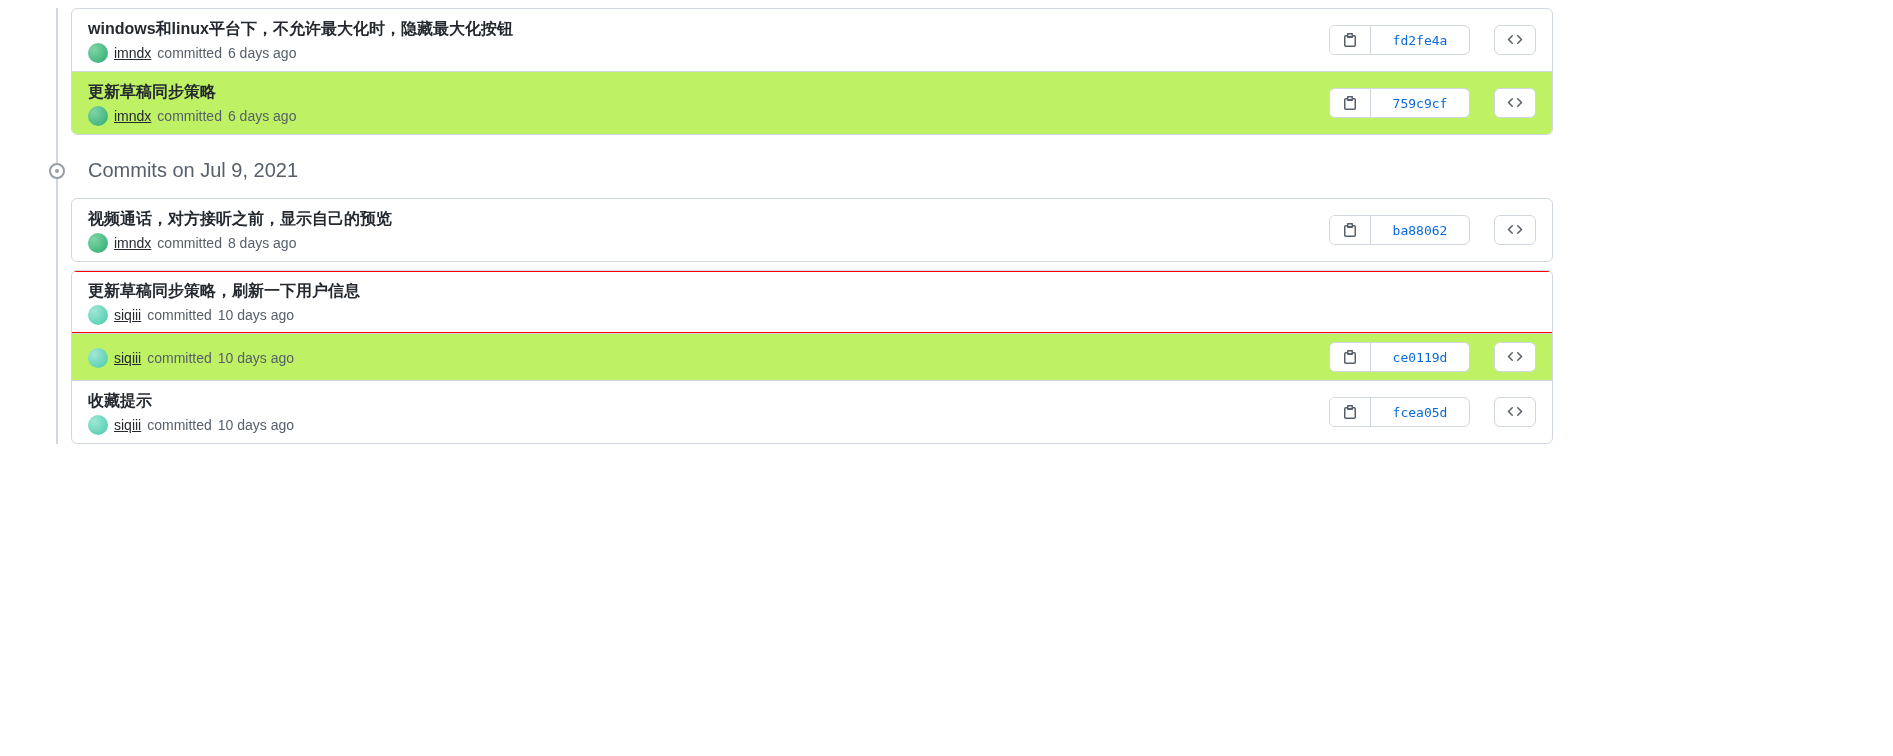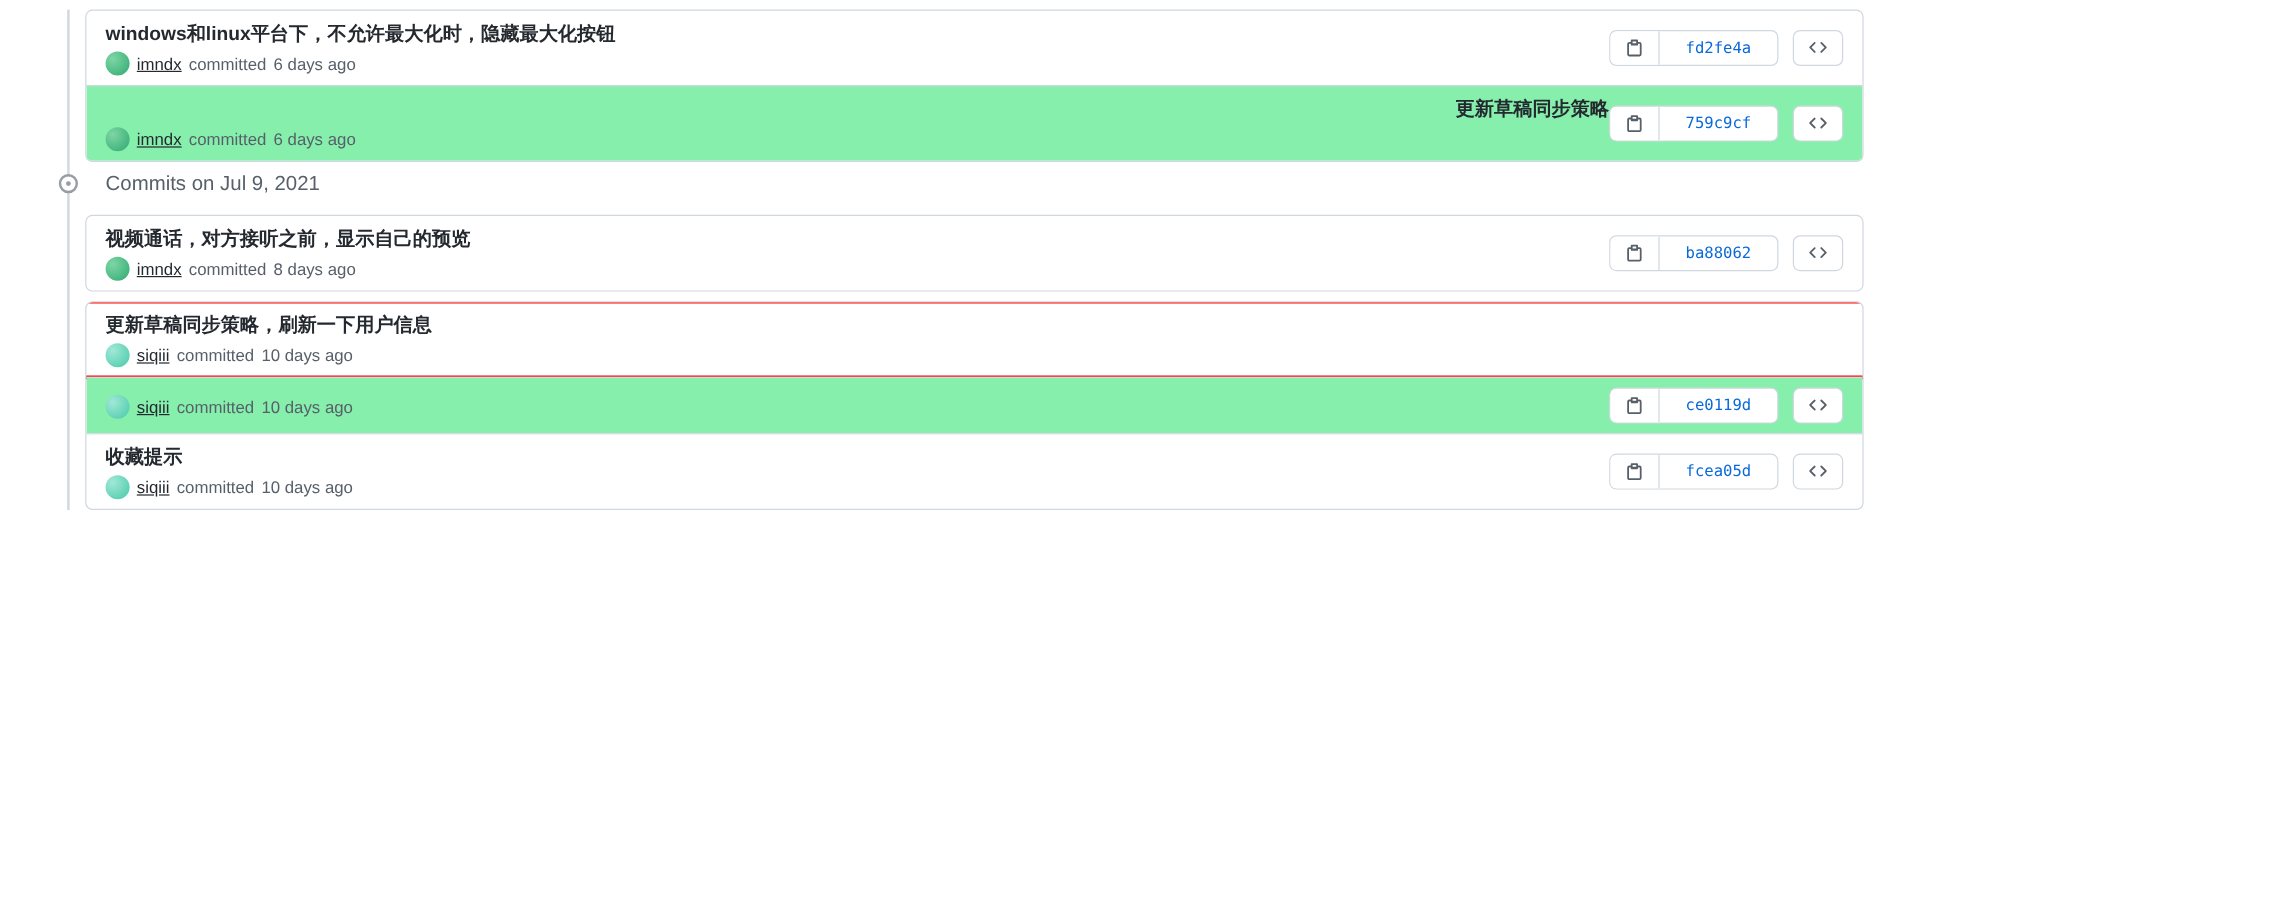--- a/index.html
+++ b/index.html
@@ -21,22 +21,23 @@
     bottom: 0;
     width: 2px;
     background: #d0d7de;
     z-index: 0;
   }
   .group-header {
     position: relative;
     display: flex;
     align-items: center;
     padding: 8px 0 8px 16px;
+    margin-top: 16px;
     color: #57606a;
-    font-size: 17px;
+    font-size: 20px;
   }
   .group-header .marker {
     width: 16px;
     height: 16px;
     border-radius: 50%;
     border: 2px solid #959da5;
     background: #ffffff;
     position: absolute;
     left: 9px;
     z-index: 1;
@@ -66,21 +67,21 @@
     z-index: 1;
   }
   .commit-row {
     display: flex;
     align-items: center;
     padding: 8px 16px;
     border-top: 1px solid #d0d7de;
     position: relative;
   }
   .commit-row:first-child { border-top: none; }
-  .commit-row.alt { background: #86efac; text-align: right; }
+  .commit-row.alt { background: #bef264; }
   .commit-row.highlighted::after {
     content: "";
     position: absolute;
     top: -2px;
     left: -26px;
     right: -16px;
     bottom: -2px;
     border: 3px solid #ff0000;
     border-radius: 4px;
     pointer-events: none;
@@ -107,21 +108,21 @@
     border-radius: 50%;
     display: inline-block;
     flex-shrink: 0;
   }
   .avatar.green { background: radial-gradient(circle at 30% 30%, #7ed6a5, #2ea970); }
   .avatar.teal { background: radial-gradient(circle at 30% 30%, #a0e8d7, #47c9a7); }
   .author-name { font-weight: 400; color: #24292f; }
   .commit-right {
     display: flex;
     align-items: center;
-    gap: 12px;
+    gap: 24px;
   }
   .sha-group {
     display: flex;
     border: 1px solid #d0d7de;
     border-radius: 6px;
     overflow: hidden;
     background: #ffffff;
   }
   .sha-group .copy-btn {
     padding: 6px 12px;

